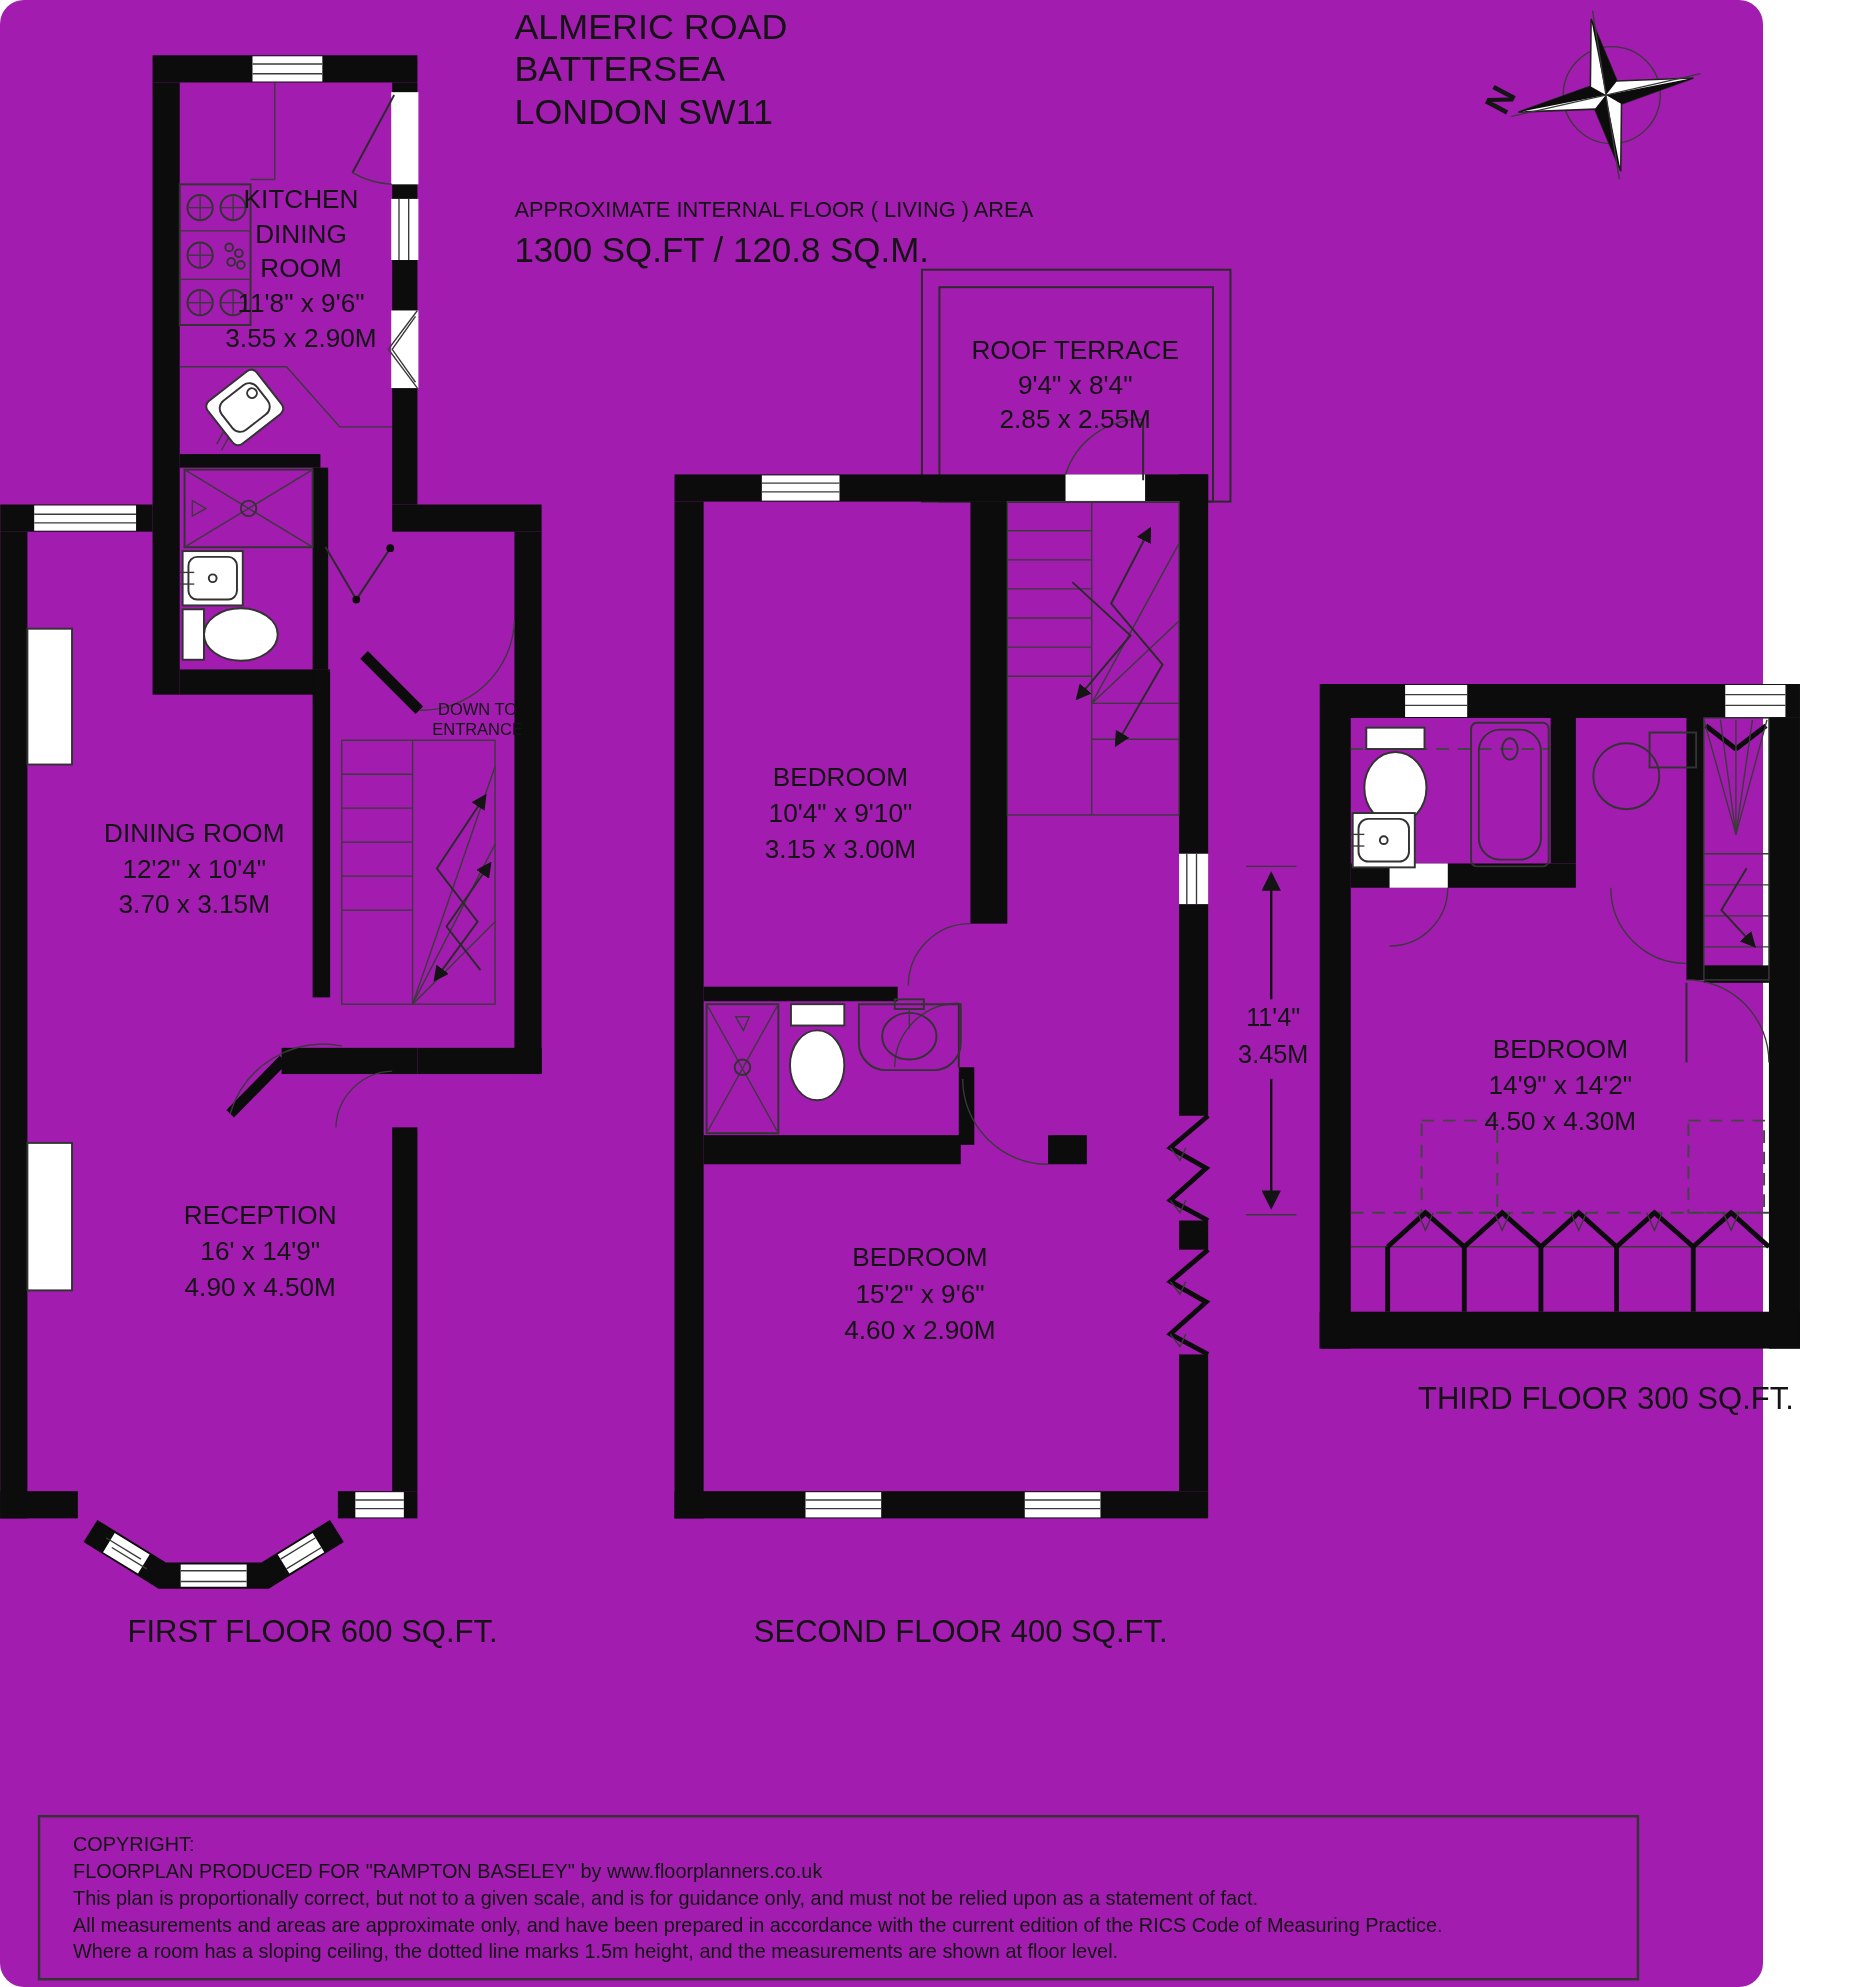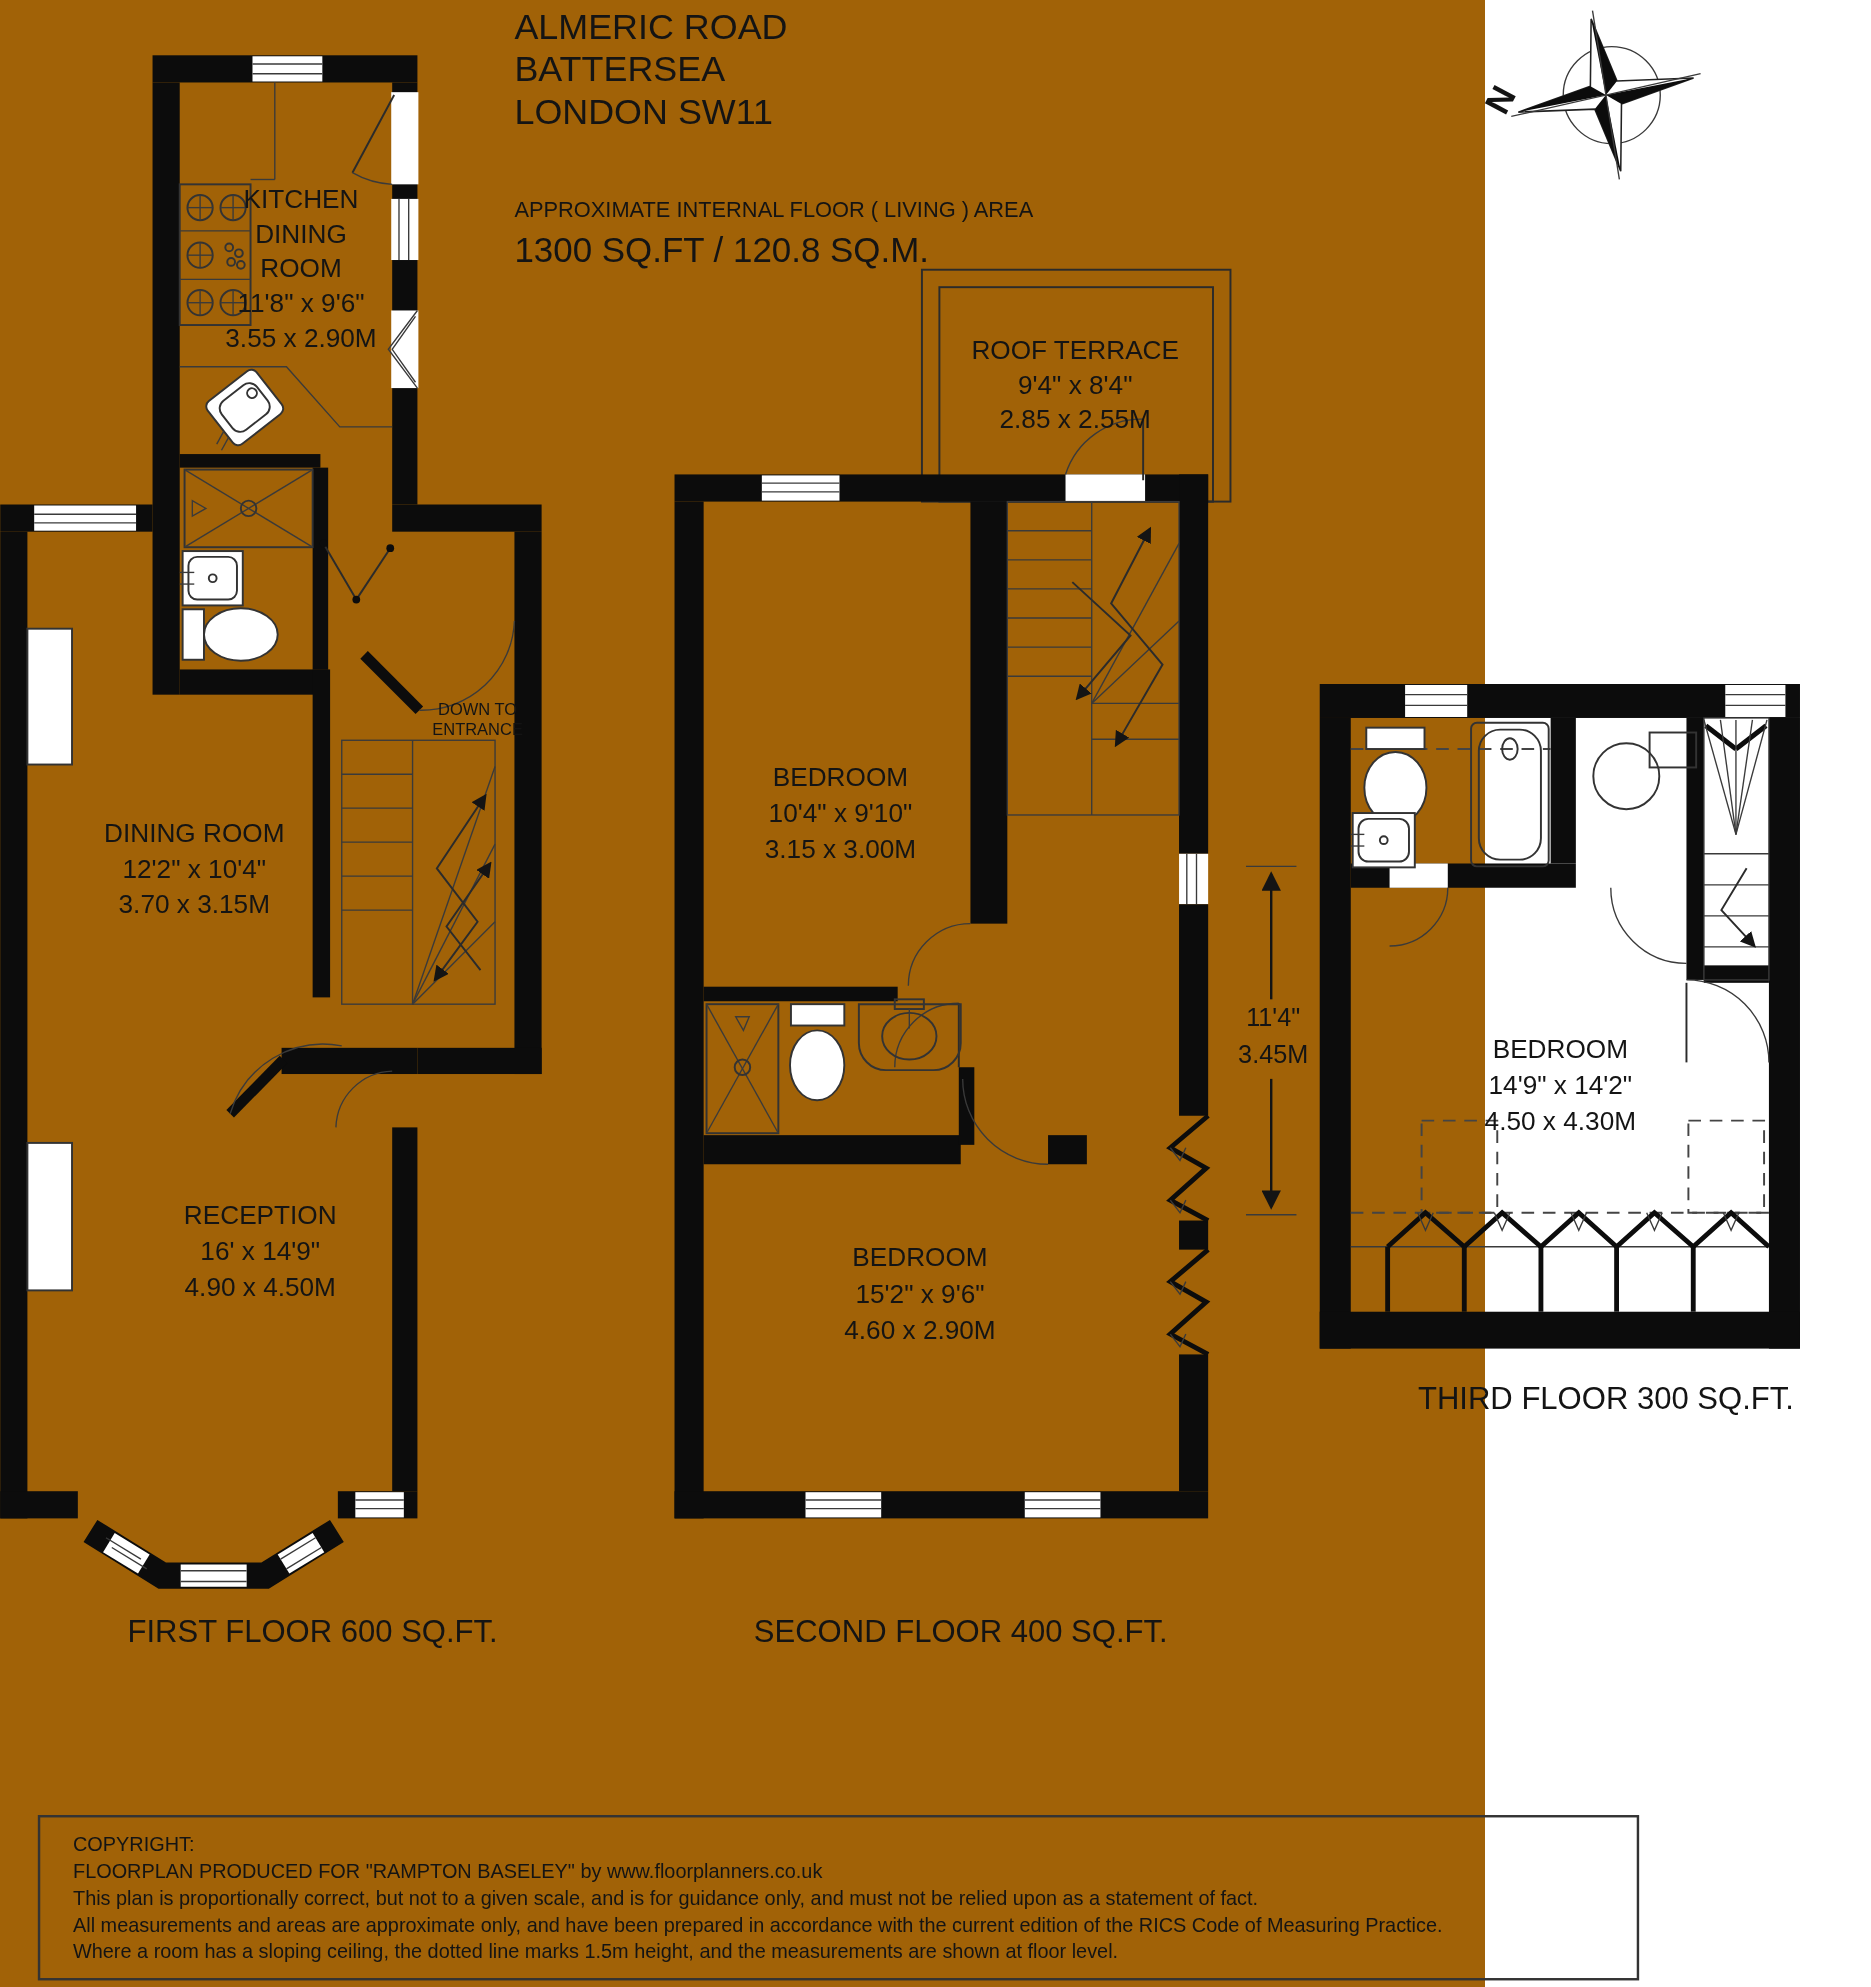--- a/index.html
+++ b/index.html
@@ -1,16 +1,16 @@
 <!DOCTYPE html>
 <html><head>
 <meta charset="utf-8">
 <style>
   html,body{margin:0;padding:0;background:#fff;}
-  .page{width:1485px;height:1987px;position:relative;background:#a16207;}
+  .page{width:1763px;height:1987px;position:relative;background:#a21caf;border-radius:24px;}
   svg{display:block;}
   text{font-family:"Liberation Sans",sans-serif;fill:#141414;}
   .w{fill:#0c0c0c;}
   .wf{fill:#ffffff;}
   .ln{stroke:#2b2b2b;stroke-width:2;fill:none;}
   .ln1{stroke:#3a3a3a;stroke-width:1.4;fill:none;}
   .bold{stroke:#0c0c0c;stroke-width:5;fill:none;}
   .thk{stroke:#0c0c0c;stroke-width:11;fill:none;}
   .fx{stroke:#333;stroke-width:2;fill:#fff;}
   .fxn{stroke:#333;stroke-width:2;fill:none;}

